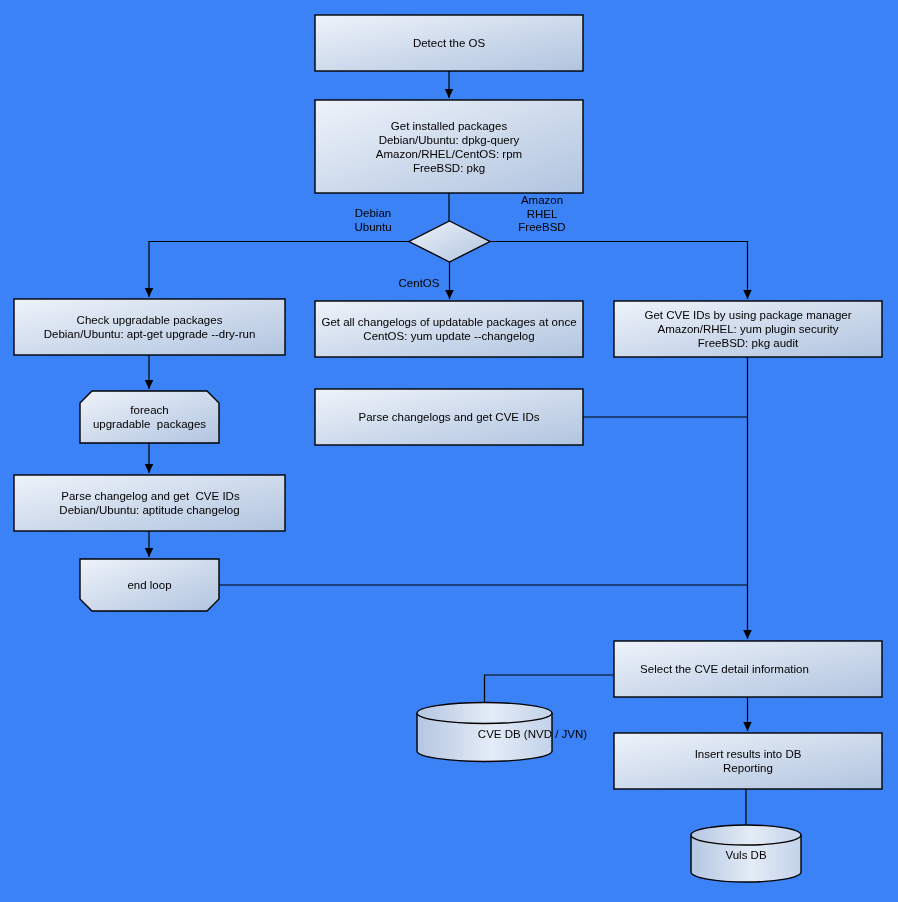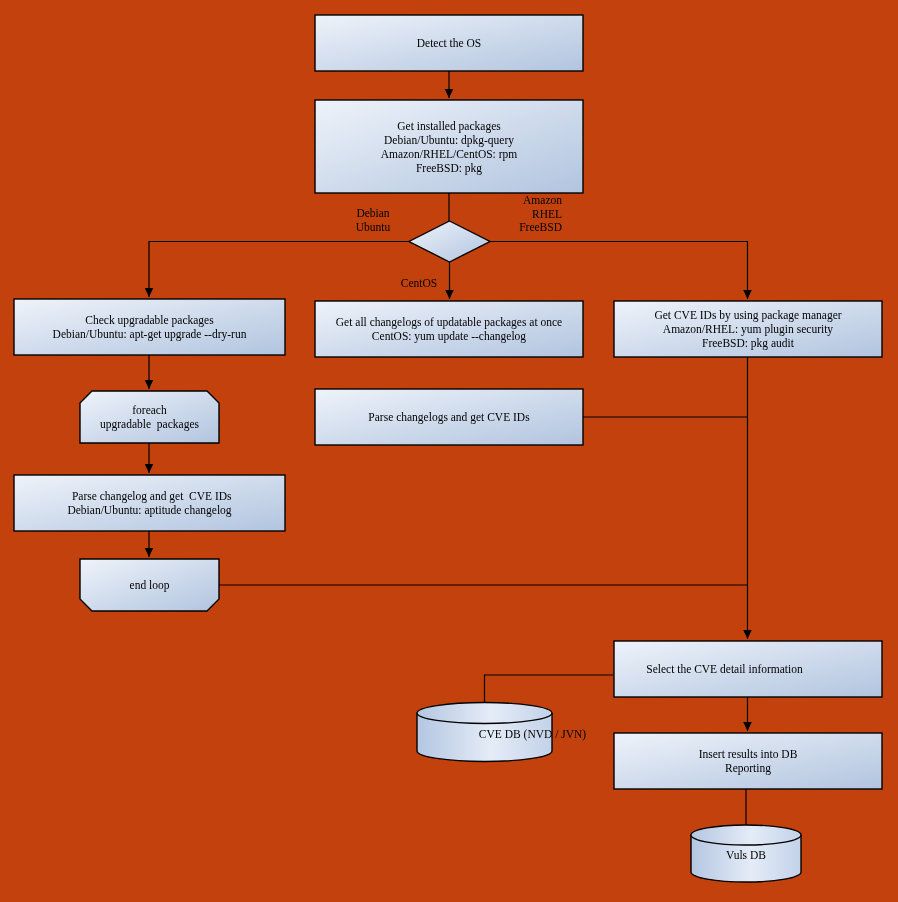--- a/index.html
+++ b/index.html
@@ -1,18 +1,18 @@
 <!DOCTYPE html>
 <html><head>
 <meta charset="utf-8">
 <style>
   html,body{margin:0;padding:0;background:#ffffff;}
   #canvas{
-    position:relative;width:898px;height:902px;background:#c2410c;
-    font-family:Liberation Serif, serif;color:#000;
+    position:relative;width:898px;height:902px;background:#3b82f6;
+    font-family:Liberation Sans, sans-serif;color:#000;
     overflow:hidden;
   }
   #wires{position:absolute;left:0;top:0;}
   .lbl{
     position:absolute;display:flex;align-items:center;justify-content:center;
     text-align:center;font-size:11.5px;line-height:14px;white-space:pre-wrap;
     color:#000;pointer-events:none;
   }
   .edge-lbl{
     position:absolute;text-align:center;font-size:11.5px;line-height:13.5px;
@@ -114,19 +114,19 @@
   <div class="lbl" style="left:614px;top:733px;width:268px;height:56px;">Insert results into DB
 Reporting</div>
 
   <div class="lbl" style="left:417px;top:716px;width:135px;height:36px;margin-left:48px;">CVE DB (NVD / JVN)</div>
 
   <div class="lbl" style="left:691px;top:838px;width:110px;height:34px;">Vuls DB</div>
 
   <div class="edge-lbl" style="left:342px;top:207px;width:62px;">Debian
 Ubuntu</div>
 
-  <div class="edge-lbl" style="left:496px;top:194px;width:66px;text-align:right;">Amazon
+  <div class="edge-lbl" style="left:509px;top:194px;width:66px;">Amazon
 RHEL
 FreeBSD</div>
 
   <div class="edge-lbl" style="left:394px;top:277px;width:50px;">CentOS</div>
 
 </div>
 
 </body></html>

